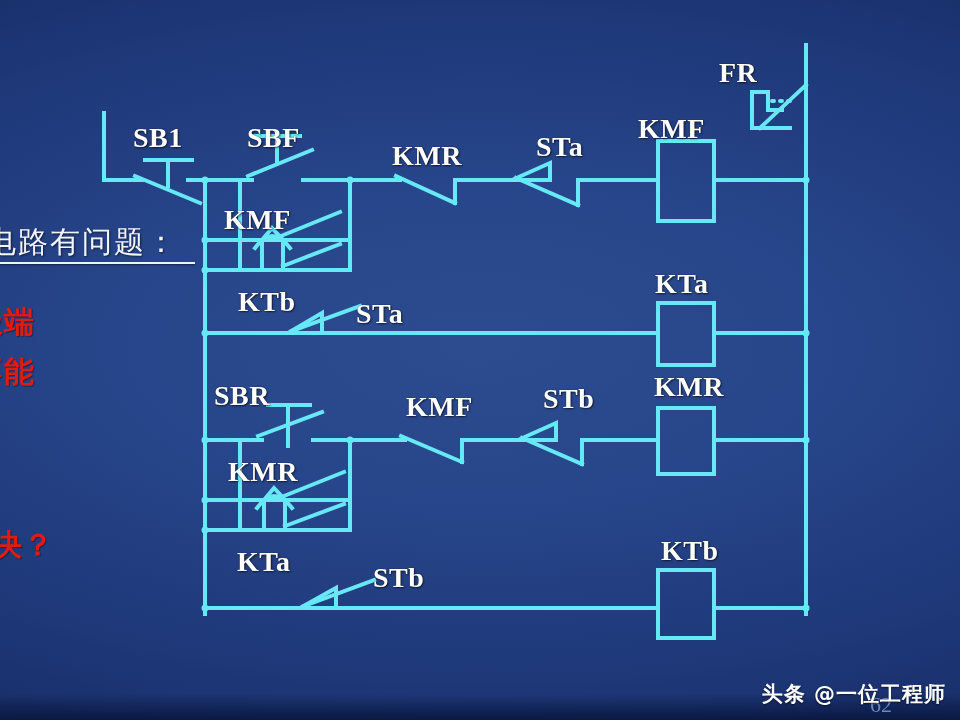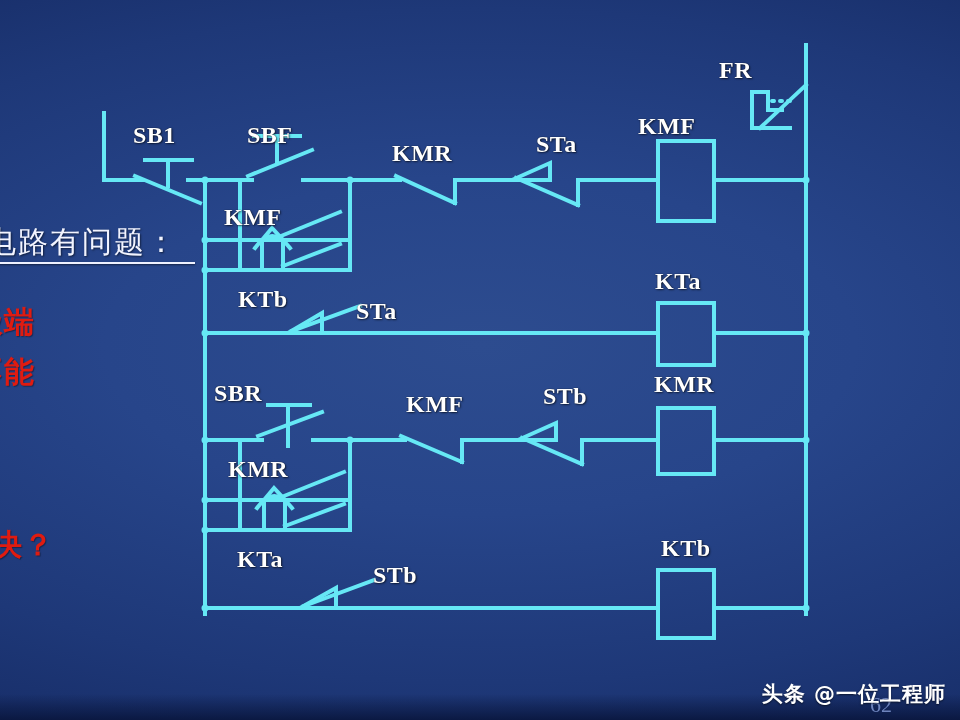--- a/index.html
+++ b/index.html
@@ -68,21 +68,21 @@
   }
   #red1 { left: -120px; top: 302px; }
   #red2 { left: -120px; top: 352px; }
   #red5 { left: -70px;  top: 525px; }
 
   
   .dev {
     position: absolute;
     font-family: "Liberation Serif", "DejaVu Serif", serif;
     font-weight: bold;
-    font-size: 24px;
+    font-size: 28px;
     color: #ffffff;
     text-shadow: 1px 1px 2px rgba(0,0,0,.6), 0 0 1px rgba(0,0,0,.8);
     letter-spacing: .5px;
   }
 
   
   #watermark {
     position: absolute;
     right: 14px; bottom: 12px;
     font-family: "DejaVu Sans", sans-serif;

